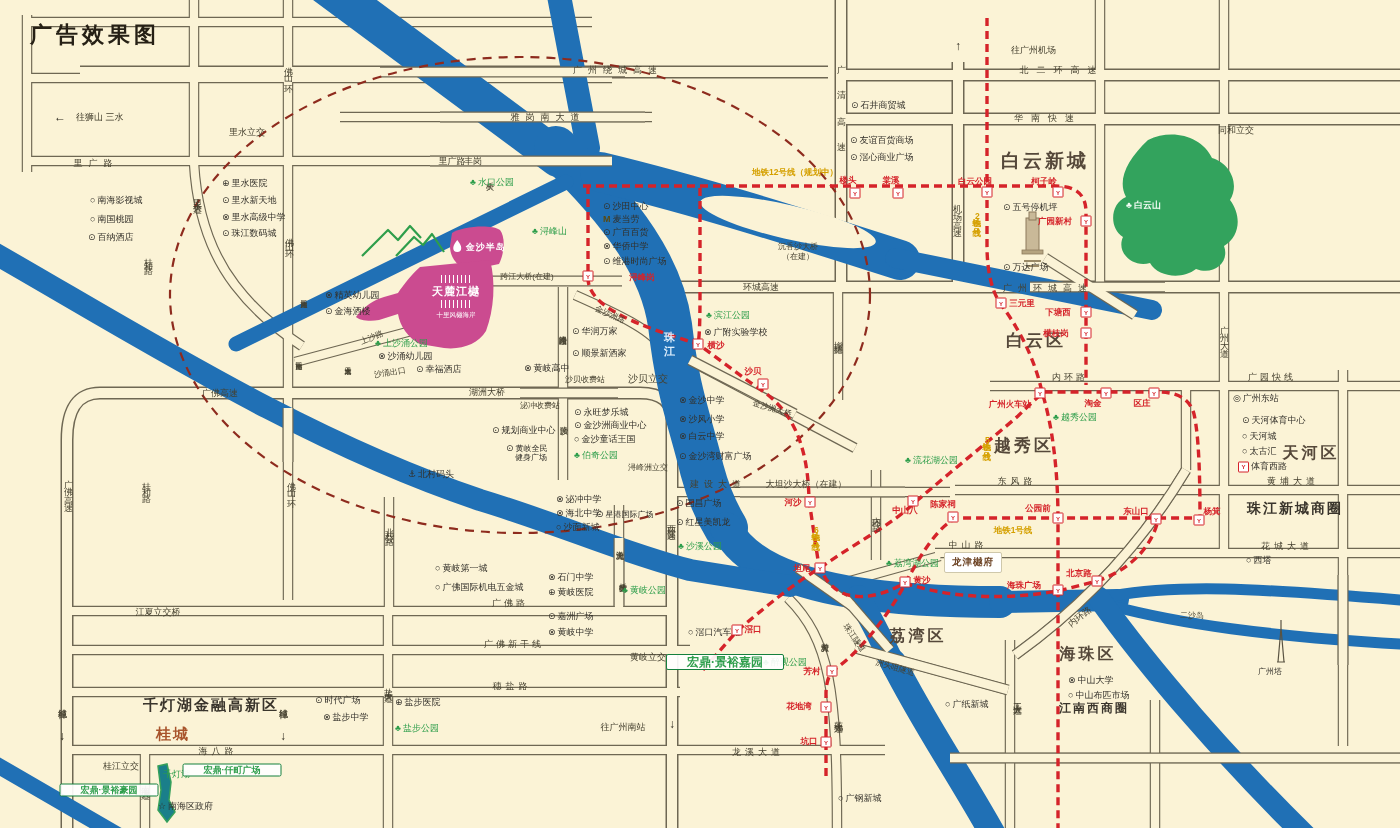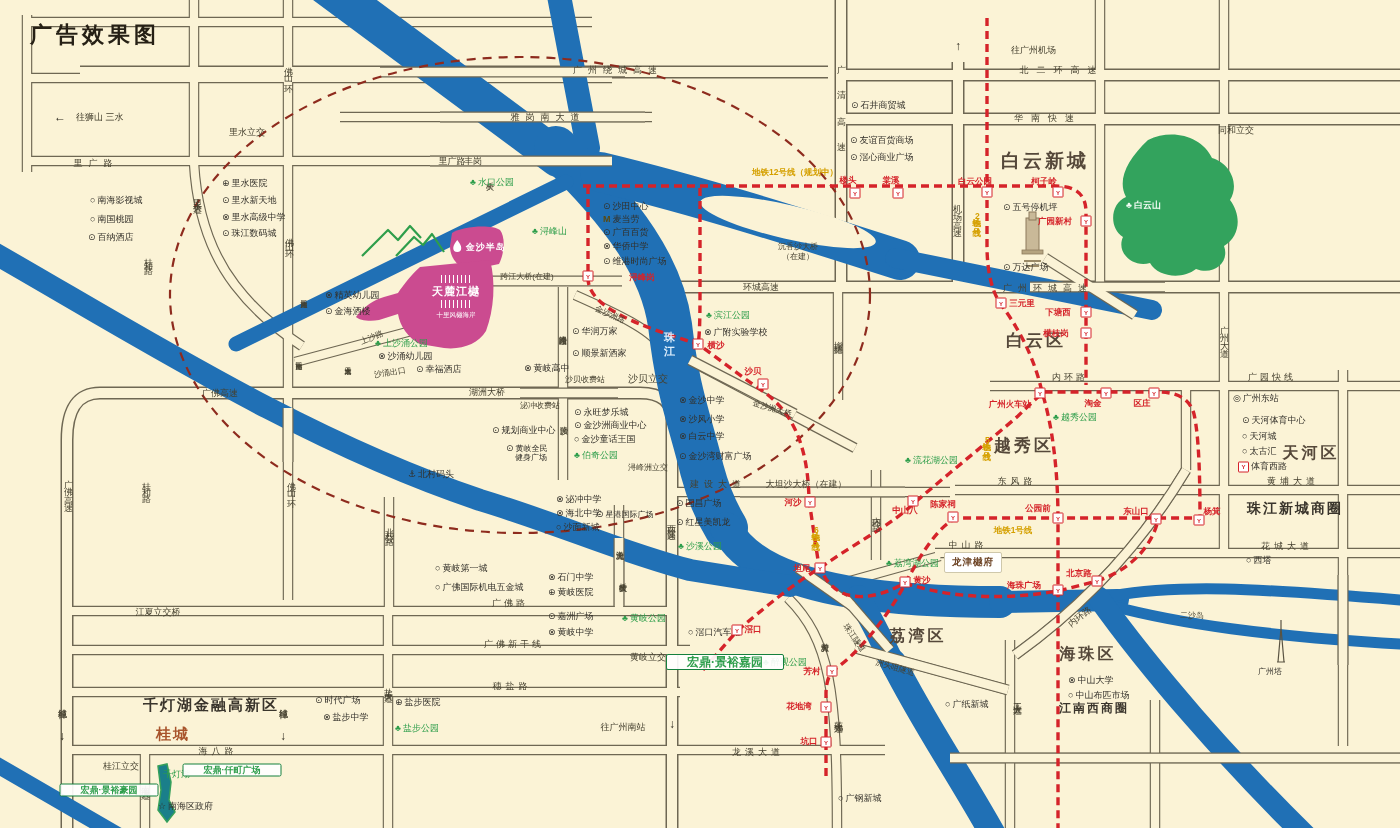--- a/index.html
+++ b/index.html
@@ -381,21 +381,21 @@
       <span class="lb poi" style="left: 556px; top: 499px; transform: translate(0px, -50%);"><i class="ic ic-s">⊗</i><span>泌冲中学</span></span>
       <span class="lb poi" style="left: 556px; top: 513px; transform: translate(0px, -50%);"><i class="ic ic-s">⊗</i><span>海北中学</span></span>
       <span class="lb poi" style="left: 556px; top: 527px; transform: translate(0px, -50%);"><i class="ic ic-o">○</i><span>沙面新城</span></span>
       <span class="lb poi" style="left: 435px; top: 568px; transform: translate(0px, -50%);"><i class="ic ic-o">○</i><span>黄岐第一城</span></span>
       <span class="lb poi" style="left: 435px; top: 587px; transform: translate(0px, -50%);"><i class="ic ic-o">○</i><span>广佛国际机电五金城</span></span>
       <span class="lb poi" style="left: 548px; top: 577px; transform: translate(0px, -50%);"><i class="ic ic-s">⊗</i><span>石门中学</span></span>
       <span class="lb poi" style="left: 548px; top: 592px; transform: translate(0px, -50%);"><i class="ic ic-h">⊕</i><span>黄岐医院</span></span>
       <span class="lb poi" style="left: 548px; top: 616px; transform: translate(0px, -50%);"><i class="ic ic-b">⊙</i><span>嘉洲广场</span></span>
       <span class="lb poi" style="left: 548px; top: 632px; transform: translate(0px, -50%);"><i class="ic ic-s">⊗</i><span>黄岐中学</span></span>
       <span class="lb poi" style="left: 596px; top: 514px; font-size: 8px; transform: translate(0px, -50%);"><i class="ic ic-b">⊙</i><span>星港国际广场</span></span>
-      <span class="lb pk" style="left: 622px; top: 590px; transform: translate(0px, -50%); margin-top: 28px;"><i class="ic ic-tr">♣</i><span>黄岐公园</span></span>
+      <span class="lb pk" style="left: 622px; top: 590px; transform: translate(0px, -50%);"><i class="ic ic-tr">♣</i><span>黄岐公园</span></span>
       <span class="lb poi" style="left: 315px; top: 700px; transform: translate(0px, -50%);"><i class="ic ic-b">⊙</i><span>时代广场</span></span>
       <span class="lb poi" style="left: 323px; top: 717px; transform: translate(0px, -50%);"><i class="ic ic-s">⊗</i><span>盐步中学</span></span>
       <span class="lb poi" style="left: 395px; top: 702px; transform: translate(0px, -50%);"><i class="ic ic-h">⊕</i><span>盐步医院</span></span>
       <span class="lb pk" style="left: 395px; top: 728px; transform: translate(0px, -50%);"><i class="ic ic-tr">♣</i><span>盐步公园</span></span>
       <span class="lb poi" style="left: 688px; top: 632px; transform: translate(0px, -50%);"><i class="ic ic-o">○</i><span>滘口汽车站</span></span>
       <span class="lb pk" style="left: 763px; top: 662px; transform: translate(0px, -50%);"><i class="ic ic-tr">♣</i><span>醉观公园</span></span>
       <span class="lb pk" style="left: 886px; top: 563px; transform: translate(0px, -50%);"><i class="ic ic-tr">♣</i><span>荔湾湖公园</span></span>
       <span class="lb pk" style="left: 905px; top: 460px; transform: translate(0px, -50%);"><i class="ic ic-tr">♣</i><span>流花湖公园</span></span>
       <span class="lb pk" style="left: 1053px; top: 417px; transform: translate(0px, -50%);"><i class="ic ic-tr">♣</i><span>越秀公园</span></span>
       <span class="lb poi" style="left: 1233px; top: 398px; transform: translate(0px, -50%);"><i class="ic ic-r">◎</i><span>广州东站</span></span>

